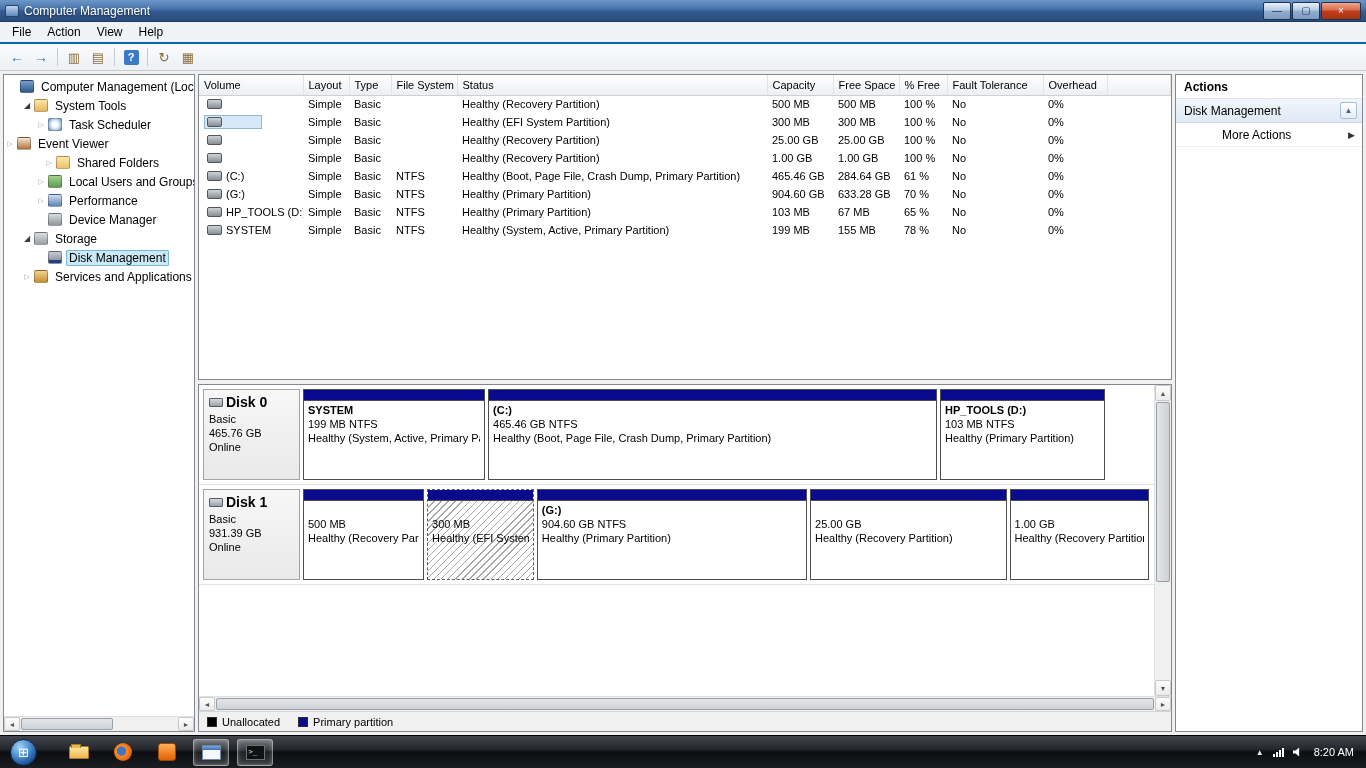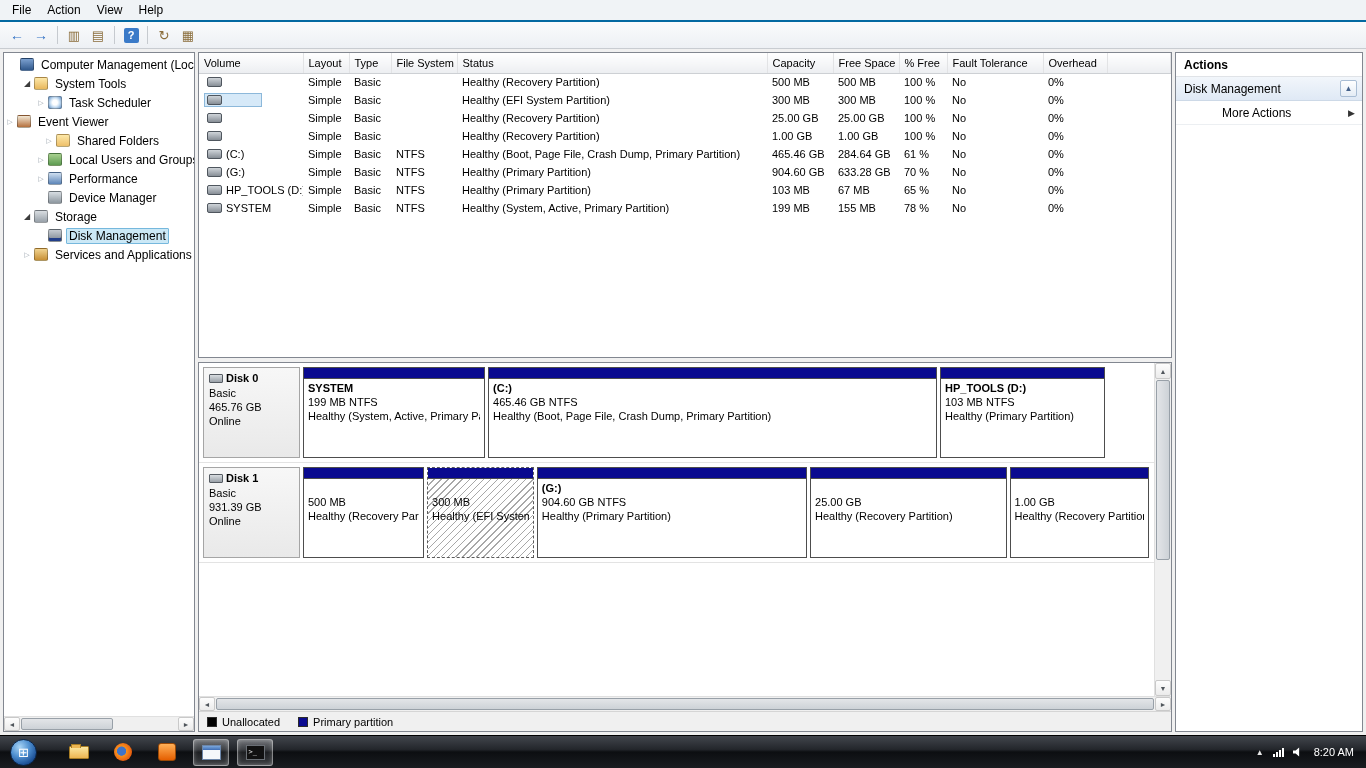--- a/index.html
+++ b/index.html
@@ -72,21 +72,21 @@
 .vol-wrap{display:inline-flex;align-items:center;gap:4px;padding:1px 2px;border:1px solid transparent;}
 .vol-wrap.sel{background:#d6e9f8;border:1px solid #8cb8da;min-width:58px;}
 .drive-ico{width:15px;height:10px;background:linear-gradient(#cfd4d9,#878e96);border:1px solid #4f565e;border-radius:2px;}
 .vol-name{font-size:11px;}
 
 
 .graph-main{flex:1;display:flex;overflow:hidden;}
 .graph-rows{flex:1;overflow:hidden;background:#fff;}
 .disk-row{height:100px;display:flex;padding:4px;border-bottom:1px solid #e3e3e3;}
 .disk-label{width:97px;flex:0 0 97px;background:linear-gradient(#f7f7f7,#e9e9e9);border:1px solid #a5a5a5;padding:4px 5px 2px;overflow:hidden;}
-.dname{display:flex;align-items:center;gap:3px;font-weight:bold;font-size:11px;margin-bottom:2px;white-space:nowrap;}
+.dname{display:flex;align-items:center;gap:3px;font-weight:bold;font-size:14px;margin-bottom:2px;white-space:nowrap;}
 .hd-ico{width:14px;height:9px;flex:0 0 14px;background:linear-gradient(#d8dce0,#9aa1a8);border:1px solid #565c63;border-radius:1px;}
 .cd-ico{width:12px;height:12px;flex:0 0 12px;border-radius:50%;background:radial-gradient(circle,#ffffff 15%,#c9cfd6 30%,#eef1f4 60%,#aab2ba);border:1px solid #7c838a;}
 .dline{font-size:11px;line-height:14px;white-space:nowrap;}
 .parts{flex:1;margin-left:3px;display:flex;gap:3px;min-width:0;}
 .part{display:flex;flex-direction:column;border:1px solid #4d4d4d;min-width:0;}
 .pstrip{height:11px;flex:0 0 11px;border-bottom:1px solid #4d4d4d;}
 .pbody{flex:1;background:#fff;padding:2px 4px;overflow:hidden;}
 .pt{font-weight:bold;font-size:11px;line-height:14px;white-space:nowrap;overflow:hidden;}
 .pl{font-size:11px;line-height:14px;white-space:nowrap;overflow:hidden;}
 .part.sel{border:1px dashed #5a5a5a;}
@@ -149,20 +149,29 @@
 .net-icon .bar:nth-child(3){height:7px;}
 .net-icon .bar:nth-child(4){height:9px;}
 .vol-icon{width:10px;height:10px;background:#fff;clip-path:polygon(0 35%,30% 35%,65% 5%,65% 95%,30% 65%,0 65%);}
 .tray-time{color:#fff;font-size:11px;margin-left:2px;}
 </style>
 </head>
 <body>
 
 <div class="screen" data-name="computer-management-window">
 
+  <div class="titlebar" data-name="title-bar">
+    <span class="title-icon" data-name="window-icon"></span>
+    <span class="title-text" data-name="window-title">Computer Management</span>
+    <div class="winbtns" data-name="window-controls">
+        <div class="winbtn" data-name="minimize-button">—</div>
+        <div class="winbtn" data-name="maximize-button">▢</div>
+        <div class="winbtn close" data-name="close-button">×</div>
+      </div>
+  </div>
 
   <div class="menubar" data-name="menu-bar">
       <div class="menu-item" data-name="menu-file">File</div>
       <div class="menu-item" data-name="menu-action">Action</div>
       <div class="menu-item" data-name="menu-view">View</div>
       <div class="menu-item" data-name="menu-help">Help</div>
     </div>
 
   <div class="toolbar" data-name="toolbar">
       <div class="tb-btn" data-name="back-button">

